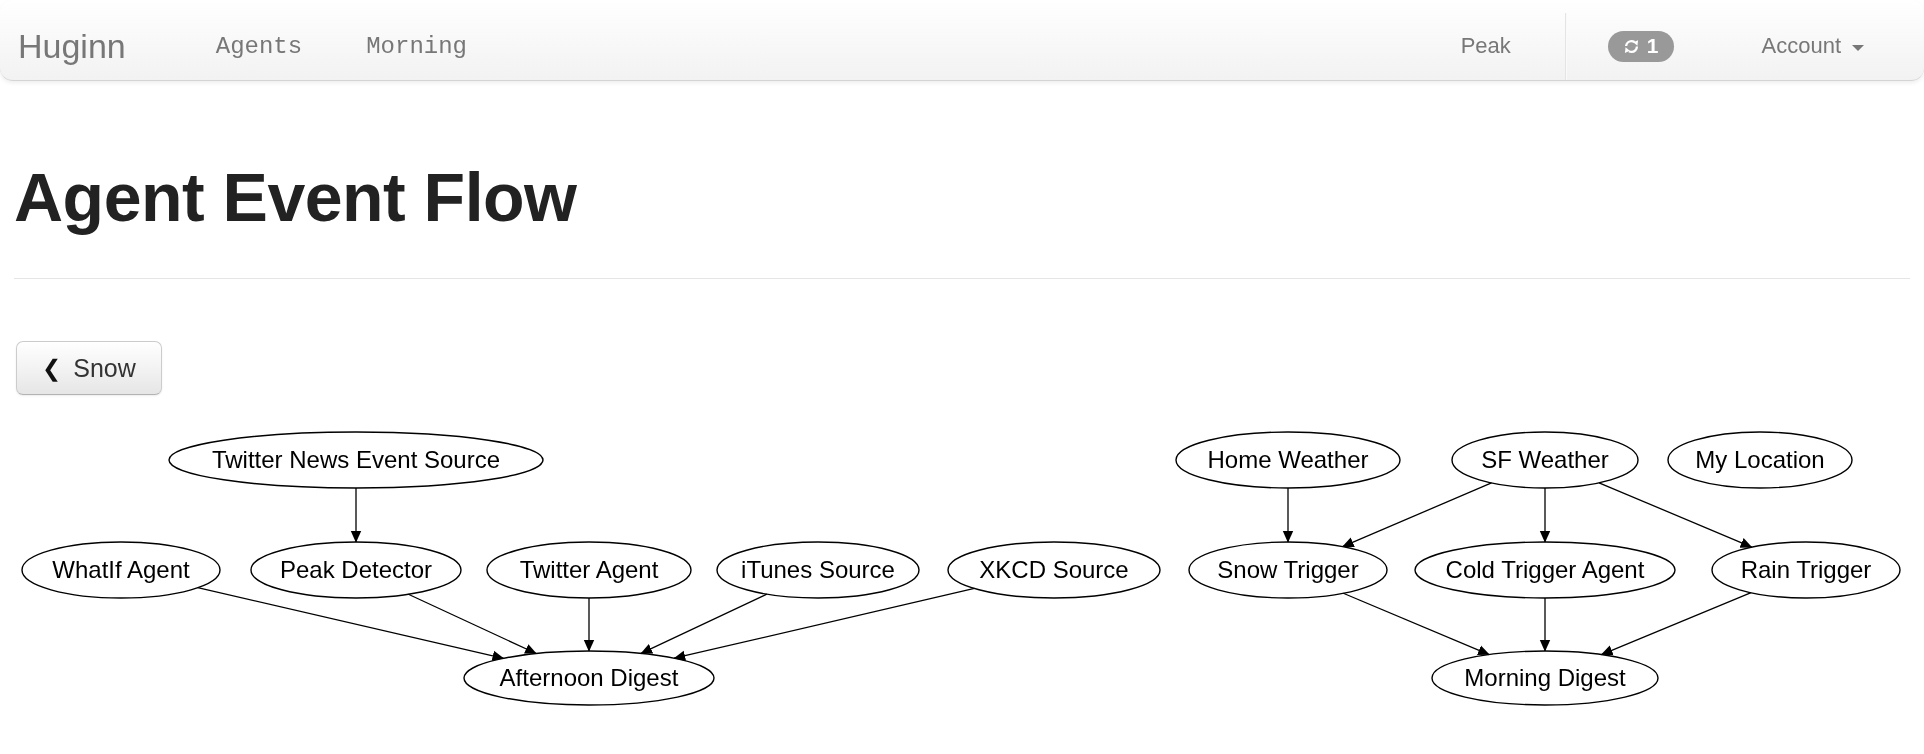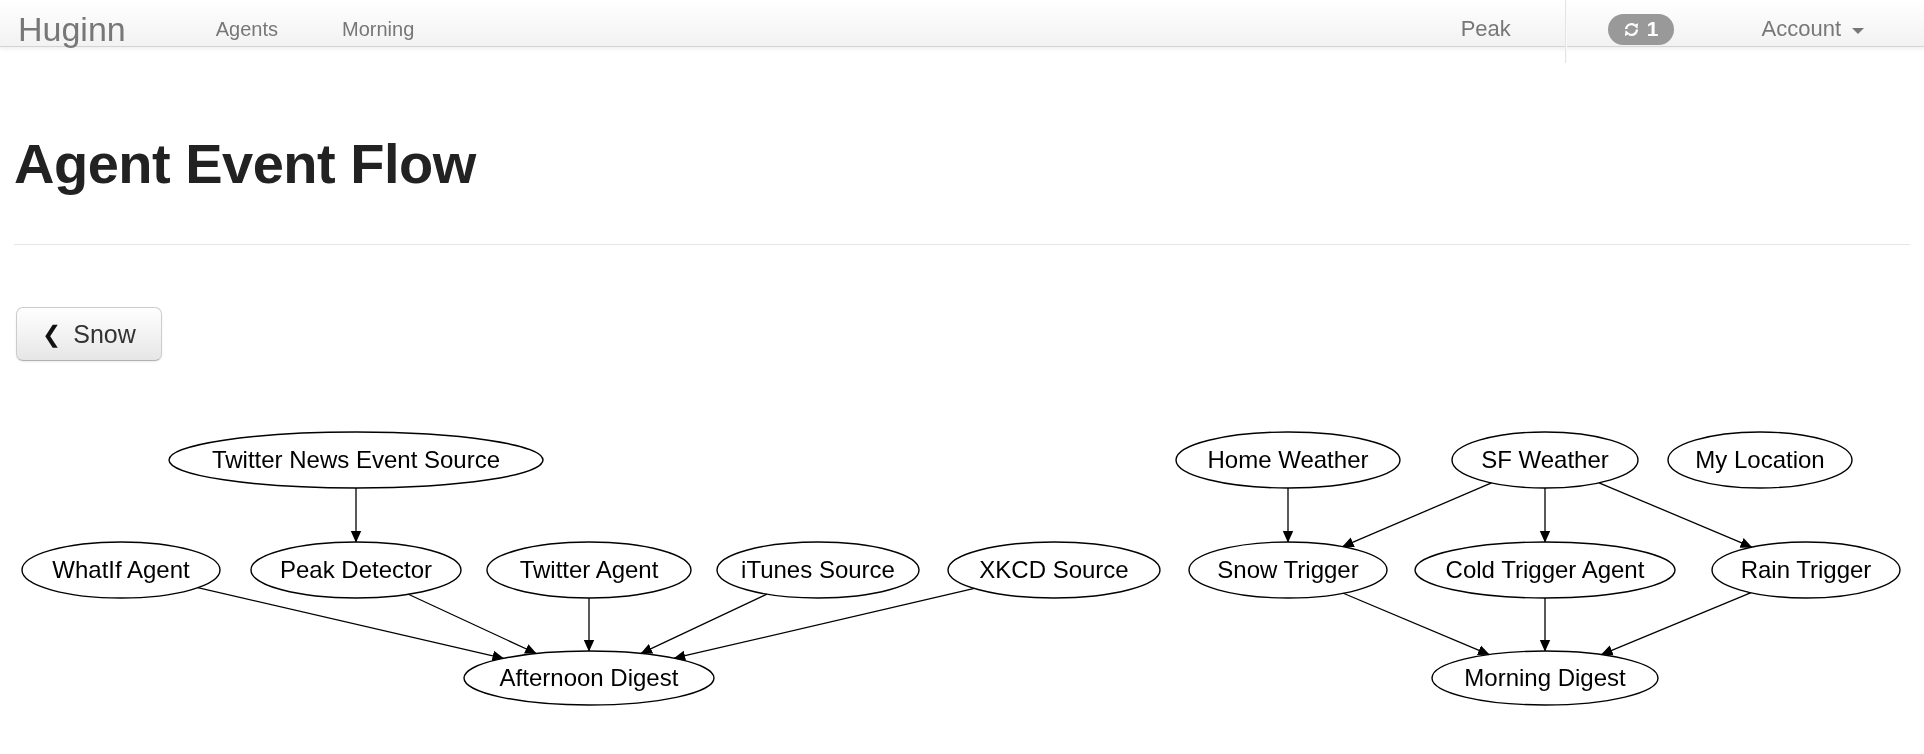--- a/index.html
+++ b/index.html
@@ -6,41 +6,43 @@
   body {
     width: 1924px; height: 754px;
     background: #ffffff;
     font-family: "Liberation Sans", "DejaVu Sans", sans-serif;
     position: relative;
     overflow: hidden;
   }
 
   
   .navbar {
-    height: 47px;
+    height: 81px;
     background: linear-gradient(#ffffff, #f2f2f2);
     border-bottom: 1px solid #d4d4d4;
     box-shadow: 0 2px 4px rgba(0,0,0,0.07);
     display: flex;
     align-items: center;
     padding: 12px 60px 0 18px;
     box-sizing: border-box;
+    border-radius: 13px;
   }
   .brand {
     font-size: 34px;
     color: #777;
     text-decoration: none;
     margin-right: 90px;
     font-weight: 400;
   }
   .nav-link {
-    font-size: 20px;
+    font-size: 24px;
     color: #777;
     text-decoration: none;
     margin-right: 64px;
+    font-family: Liberation Mono, monospace;
   }
   .nav-right {
     margin-left: auto;
     display: flex;
     align-items: center;
     height: 100%;
   }
   .admin-link {
     font-size: 22px;
     color: #777;
@@ -79,21 +81,21 @@
     width: 0; height: 0;
     border-left: 6px solid transparent;
     border-right: 6px solid transparent;
     border-top: 6px solid #777;
     margin-top: 3px;
   }
 
   
   .page-title {
     margin: 84px 0 0 14px;
-    font-size: 56px;
+    font-size: 68px;
     line-height: 65px;
     font-weight: 700;
     color: #222;
     letter-spacing: -0.5px;
   }
   hr.title-rule {
     border: none;
     border-top: 1px solid #e5e5e5;
     margin: 48px 14px 0 14px;
   }

